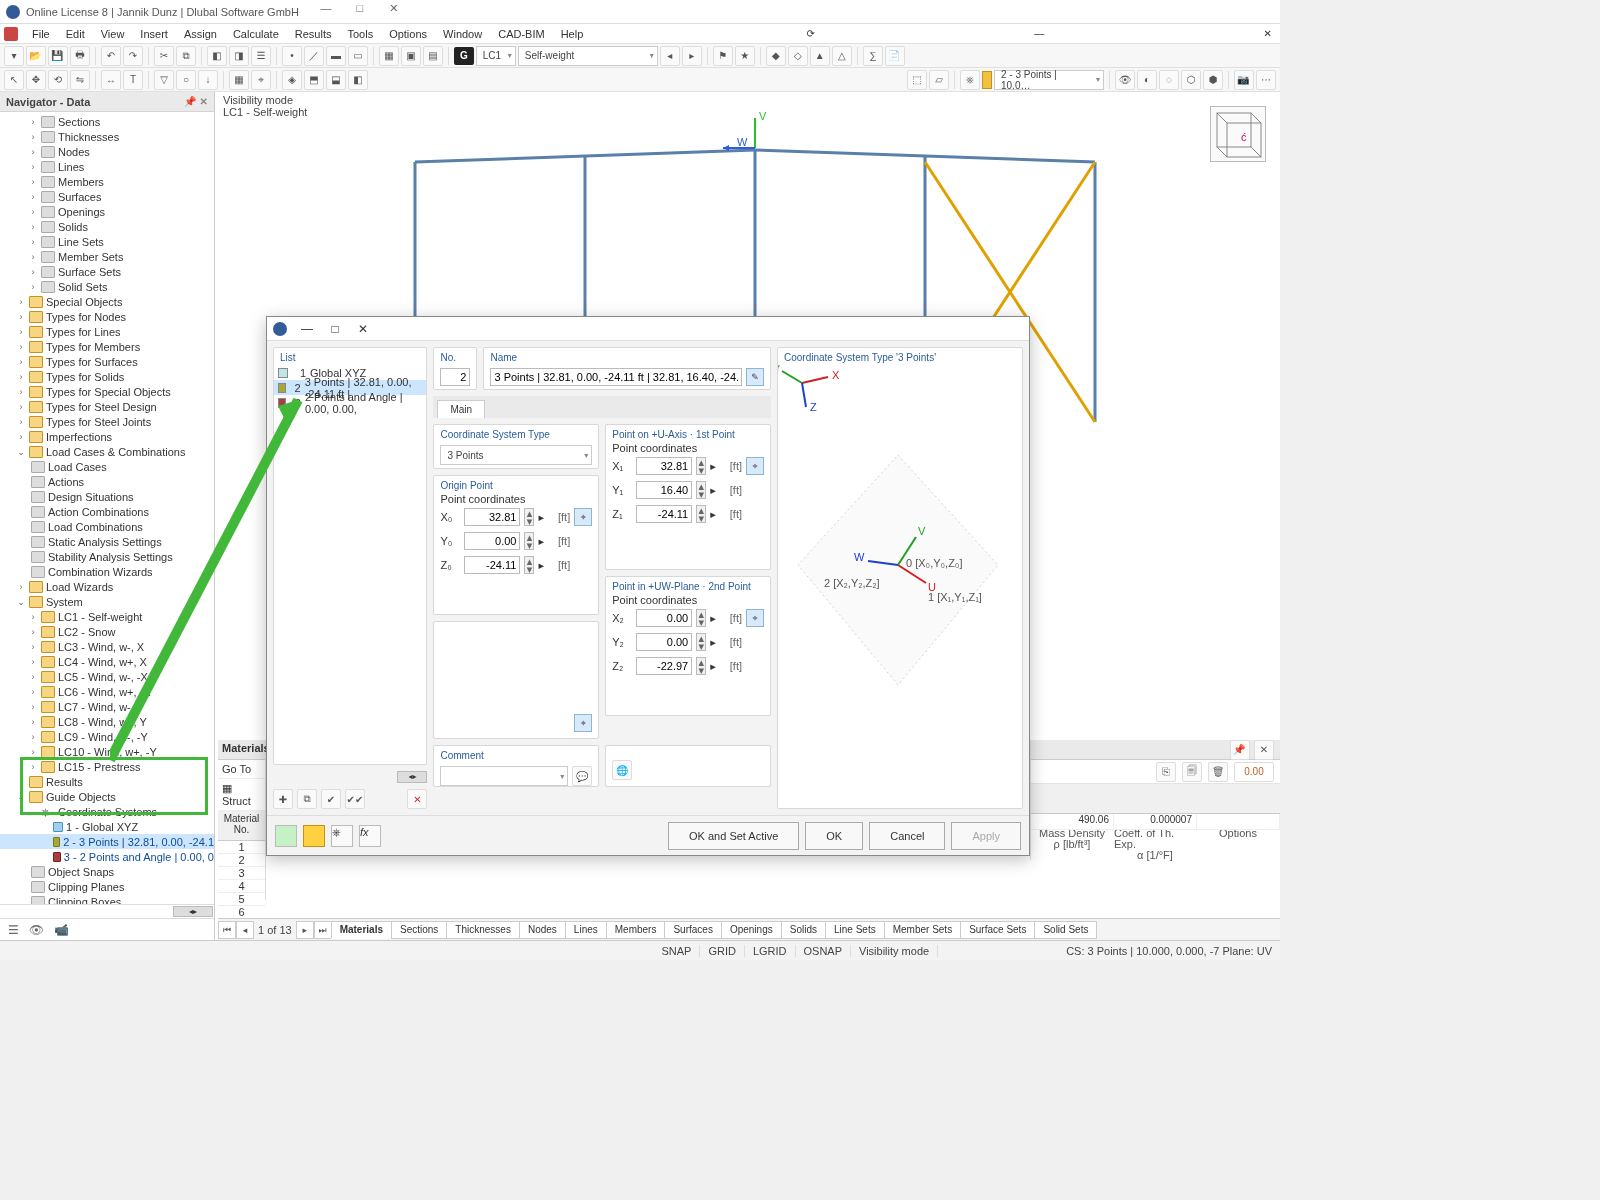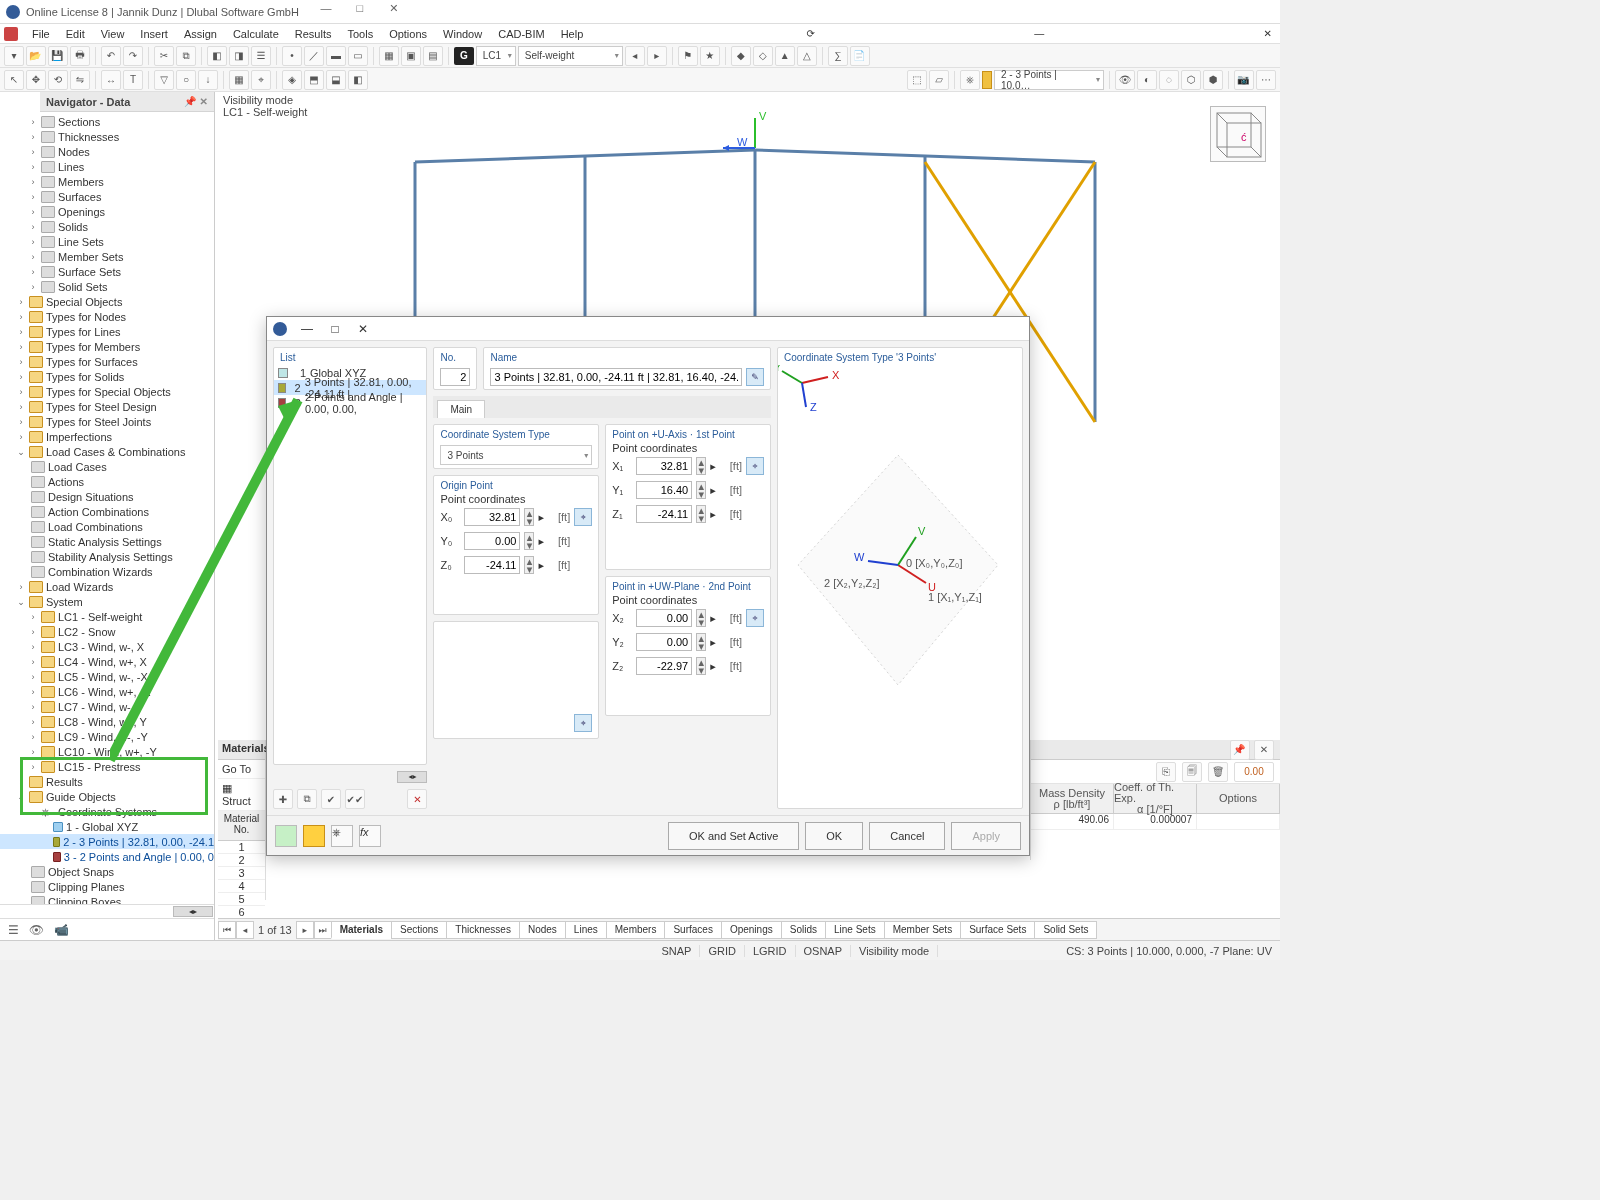--- a/index.html
+++ b/index.html
@@ -20,21 +20,21 @@
 .tb-btn { width:20px; height:20px; background:#fafafa; border:1px solid #ddd; border-radius:2px; display:flex;align-items:center;justify-content:center;font-size:10px;color:#555;}
 .tb-sep { width:1px; height:18px; background:#ddd; margin:0 3px; }
 .tb-combo { height:20px; background:#fff; border:1px solid #ccc; padding:0 14px 0 6px; display:flex;align-items:center; font-size:10px;color:#444; position:relative;}
 .tb-combo:after{content:"▾";position:absolute;right:3px;color:#888;font-size:8px;}
 .tb-gbadge{height:18px;background:#222;color:#fff;padding:0 6px;display:flex;align-items:center;font-weight:bold;font-size:10px;border-radius:2px;}
 .tb-ybadge{height:18px;background:#f0c040;border:1px solid #c89018;padding:0 4px;display:flex;align-items:center;}
 
 .main { position:absolute; top:92px; bottom:20px; left:0; right:0; display:flex; }
 
 .navigator { width:215px; background:#fff; border-right:1px solid #ccc; display:flex; flex-direction:column; }
-.nav-header { height:20px; background:#eaeaea; border-bottom:1px solid #d4d4d4; display:flex; align-items:center; padding:0 6px; font-weight:600; color:#444;margin-left:40px;}
+.nav-header { height:20px; background:#eaeaea; border-bottom:1px solid #d4d4d4; display:flex; align-items:center; padding:0 6px; font-weight:600; color:#444;}
 .nav-header .pin{margin-left:auto;color:#888;font-size:10px;}
 .nav-tree { flex:1; overflow:auto; padding:2px 0; }
 .tree-row { display:flex; align-items:center; height:15px; padding-left:10px; white-space:nowrap;}
 .tree-row .exp { width:10px; text-align:center; color:#666; font-size:9px;}
 .tree-row .fic { width:14px; height:12px; margin:0 3px; display:inline-block; background:#f6d682; border:1px solid #c89020; border-radius:1px;}
 .tree-row .fic.blue{background:#9fd0f0;border-color:#4a90c0;}
 .tree-row .fic.grey{background:#ddd;border-color:#aaa;}
 .tree-row .fic.none{background:none;border:none;}
 .tree-row .lbl { color:#333; }
 .tree-row.l1{padding-left:16px;} .tree-row.l2{padding-left:28px;} .tree-row.l3{padding-left:50px;}
@@ -90,21 +90,21 @@
 .btabs .nav{width:18px;height:18px;border:1px solid #ccc;background:#fff;text-align:center;font-size:9px;line-height:16px;color:#555;}
 .btabs .pg{padding:0 4px;color:#444;}
 .btabs .tab{background:#fff;border:1px solid #ccc;padding:2px 8px;font-size:10px;margin-left:-1px;}
 .btabs .tab.active{background:#fff;border-bottom:2px solid #fff;font-weight:600;}
 
 .nav-bicons{height:22px;border-top:1px solid #ddd;display:flex;align-items:center;gap:10px;padding:0 8px;}
 .nav-bicons span{color:#666;font-size:12px;}
 
 .mat-strip{position:absolute;right:0;top:740px;left:1030px;height:120px;background:#fff;border-left:1px solid #ddd;}
 .mat-hdr{display:flex;height:30px;background:#f0f0f0;border-bottom:1px solid #ccc;}
-.mat-hdr div{flex:1;border-right:1px solid #ccc;font-size:10px;color:#555;display:flex;flex-direction:column;align-items:center;justify-content:center;line-height:11px;}
+.mat-hdr div{flex:1;border-right:1px solid #ccc;font-size:10px;color:#555;display:flex;flex-direction:column;align-items:center;justify-content:space-between;line-height:11px;margin-top:44px;}
 .mat-row{display:flex;height:16px;}
 .mat-row div{flex:1;border-right:1px solid #eee;border-bottom:1px solid #eee;text-align:right;padding:0 4px;font-size:10px;}
 </style>
 </head>
 <body>
 
 <div class="titlebar">
   <div class="appicon"></div>
   <div class="license">Online License 8 | Jannik Dunz | Dlubal Software GmbH</div>
   <div class="winbtn">—</div>
@@ -151,21 +151,21 @@
   <div class="tb-btn">／</div>
   <div class="tb-btn">▬</div>
   <div class="tb-btn">▭</div>
   <div class="tb-sep"></div>
   <div class="tb-btn">▦</div>
   <div class="tb-btn">▣</div>
   <div class="tb-btn">▤</div>
   <div class="tb-sep"></div>
   <div class="tb-gbadge">G</div>
   <div class="tb-combo" style="width:40px">LC1</div>
-  <div class="tb-combo" style="width:105px">Self-weight</div>
+  <div class="tb-combo" style="width:140px">Self-weight</div>
   <div class="tb-btn">◂</div>
   <div class="tb-btn">▸</div>
   <div class="tb-sep"></div>
   <div class="tb-btn">⚑</div>
   <div class="tb-btn">★</div>
   <div class="tb-sep"></div>
   <div class="tb-btn">◆</div>
   <div class="tb-btn">◇</div>
   <div class="tb-btn">▲</div>
   <div class="tb-btn">△</div>
@@ -760,20 +760,32 @@
                 <div class="spin">
                   <div>▴</div>
                   <div>▾</div>
                 </div>
                 <span>▸</span>
                 <span class="unit">[ft]</span>
               </div>
           </div>
         </div>
       </div>
+      <div class="grid2">
+        <div class="panel" style="height:42px">
+          <div class="panel-h">Comment</div>
+          <div class="field-row">
+              <div class="tb-combo" style="flex:1"></div>
+              <div class="tb-btn">💬</div>
+            </div>
+        </div>
+        <div class="panel" style="height:42px;position:relative">
+          <div class="tb-btn" style="position:absolute;left:6px;bottom:6px">🌐</div>
+        </div>
+      </div>
     </div>
 
     <div class="preview-col">
       <div class="panel preview">
         <div class="panel-h">Coordinate System Type '3 Points'</div>
         <svg width="246" height="420">
           <g transform="translate(24,18)">
             <line x1="0" y1="0" x2="26" y2="-6" stroke="#d02020" stroke-width="2"></line>
               <text x="30" y="-4" fill="#d02020" font-size="10">X</text>
             <line x1="0" y1="0" x2="-20" y2="-12" stroke="#20a020" stroke-width="2"></line>

